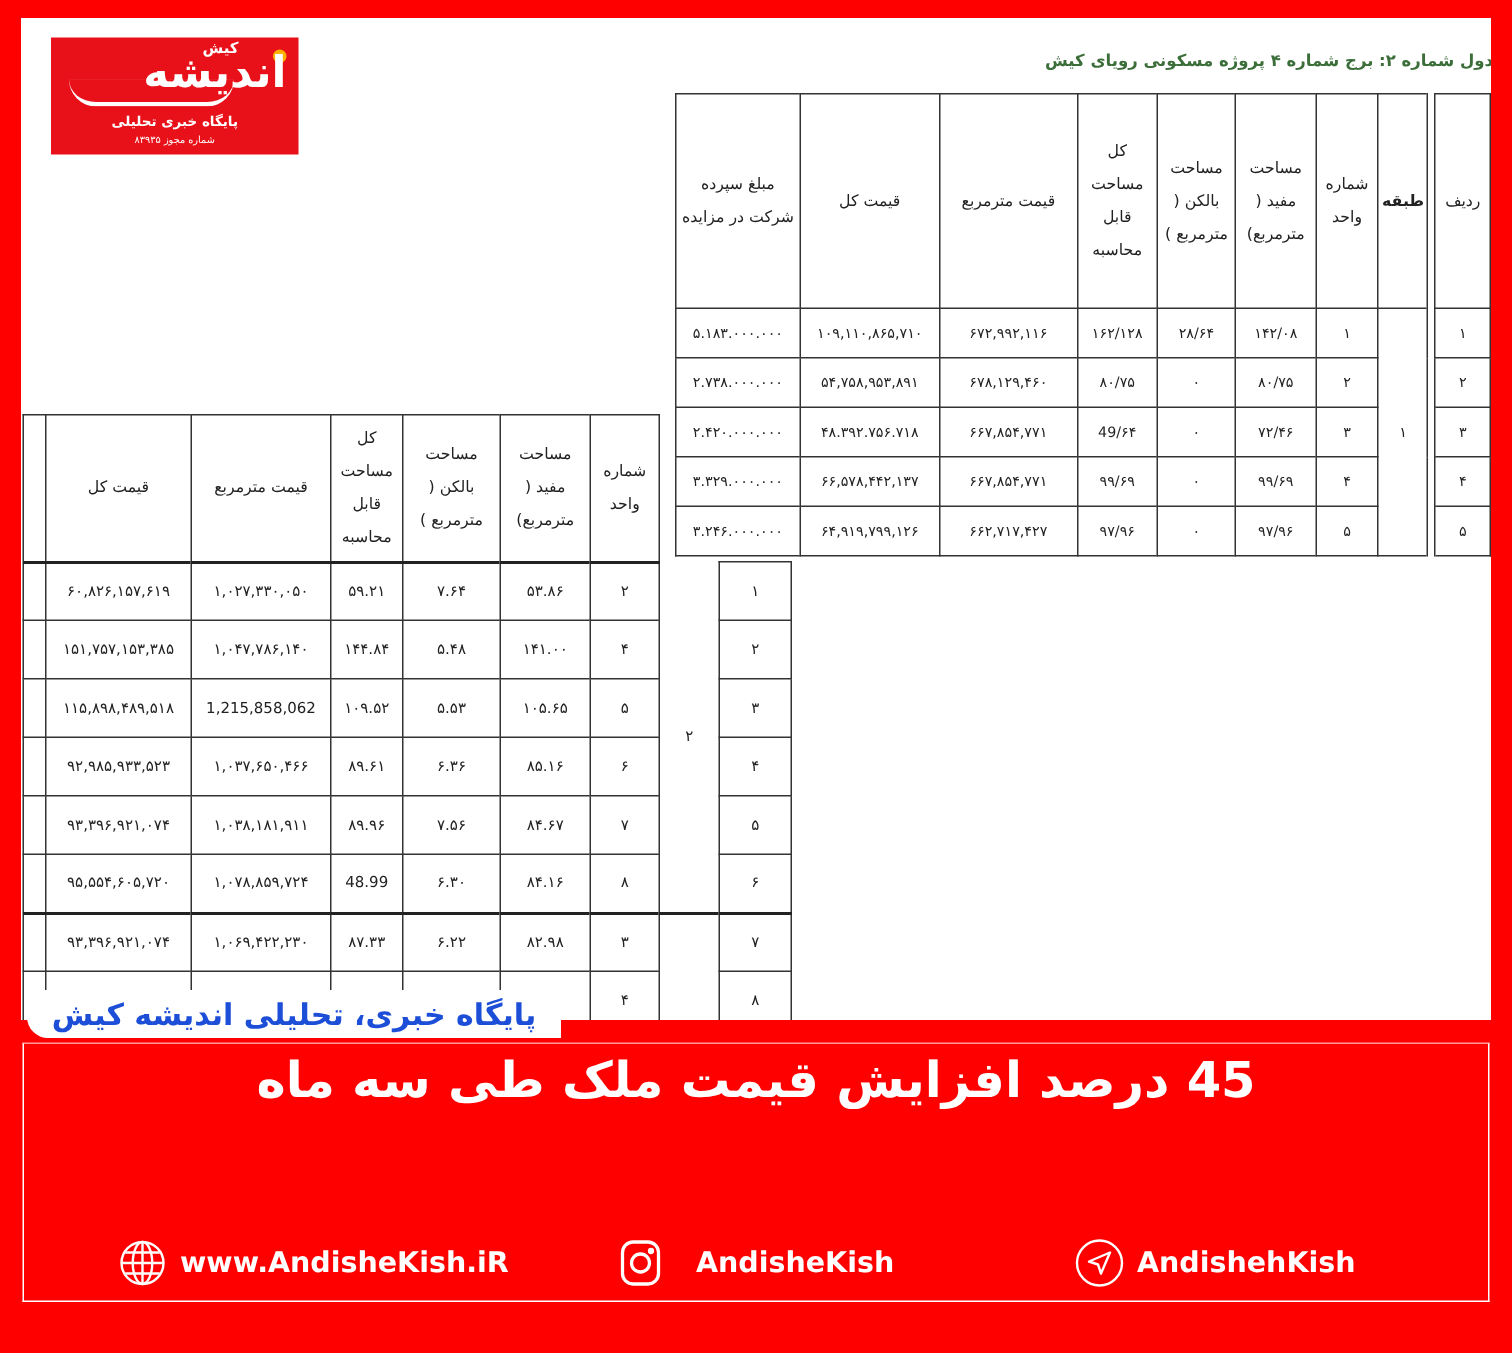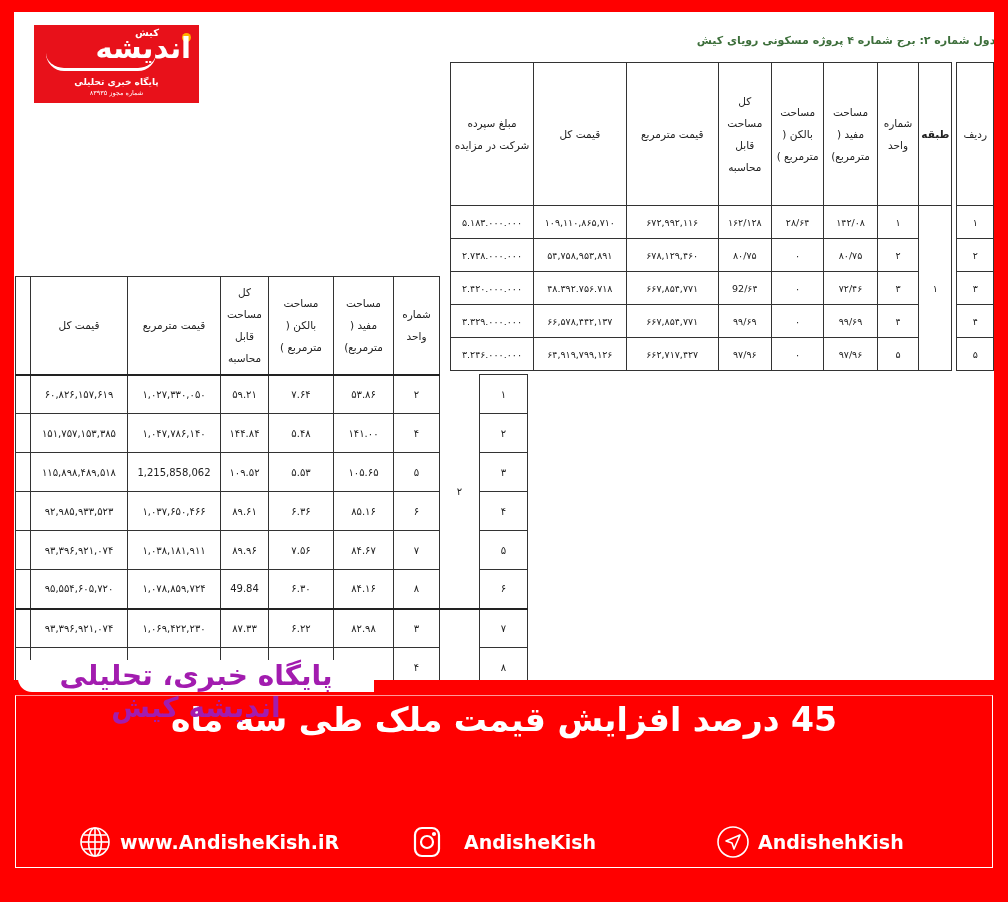--- a/index.html
+++ b/index.html
@@ -88,21 +88,21 @@
   .t2 .c-unit { width: 46px; }
   .t2 .c-floor { width: 40px; border-top: none; }
   .t2 .c-radif { width: 48px; }
   .t2 .row-sep td { border-top: 2.5px solid #222; }
 
   
   .pill {
     position: absolute; left: 18px; top: 660px; height: 32px; width: 356px;
     background: #ffffff; border-radius: 0 14px 0 14px;
     direction: rtl; text-align: center;
-    font-size: 28px; font-weight: bold; color: #a21caf; line-height: 32px;
+    font-size: 20px; font-weight: bold; color: #1d4ed8; line-height: 32px;
     z-index: 3;
   }
 
   
   .headline-box {
     position: absolute; left: 15px; top: 695px; width: 978px; height: 173px;
     border: 1.5px solid #ffffff; border-top: 1px solid rgba(255,255,255,0.6);
     background: #ff0000;
   }
   .headline {
@@ -173,21 +173,21 @@
         <td>۸۰/۷۵</td>
         <td>۶۷۸,۱۲۹,۴۶۰</td>
         <td>۵۴,۷۵۸,۹۵۳,۸۹۱</td>
         <td>۲.۷۳۸.۰۰۰.۰۰۰</td>
       </tr>
       <tr>
         <td>۳</td>
         <td>۳</td>
         <td>۷۲/۴۶</td>
         <td>۰</td>
-        <td>92/۶۴</td>
+        <td>49/۶۴</td>
         <td>۶۶۷,۸۵۴,۷۷۱</td>
         <td>۴۸.۳۹۲.۷۵۶.۷۱۸</td>
         <td>۲.۴۲۰.۰۰۰.۰۰۰</td>
       </tr>
       <tr>
         <td>۴</td>
         <td>۴</td>
         <td>۹۹/۶۹</td>
         <td>۰</td>
         <td>۹۹/۶۹</td>
@@ -272,21 +272,21 @@
         <td>۸۹.۹۶</td>
         <td>۱,۰۳۸,۱۸۱,۹۱۱</td>
         <td>۹۳,۳۹۶,۹۲۱,۰۷۴</td>
         <td></td>
       </tr>
       <tr>
         <td>۶</td>
         <td>۸</td>
         <td>۸۴.۱۶</td>
         <td>۶.۳۰</td>
-        <td>49.84</td>
+        <td>48.99</td>
         <td>۱,۰۷۸,۸۵۹,۷۲۴</td>
         <td>۹۵,۵۵۴,۶۰۵,۷۲۰</td>
         <td></td>
       </tr>
       <tr class="row-sep">
         <td>۷</td>
         <td class="c-floor" rowspan="2" style="border-top:2.5px solid #222;"></td>
         <td>۳</td>
         <td>۸۲.۹۸</td>
         <td>۶.۲۲</td>

